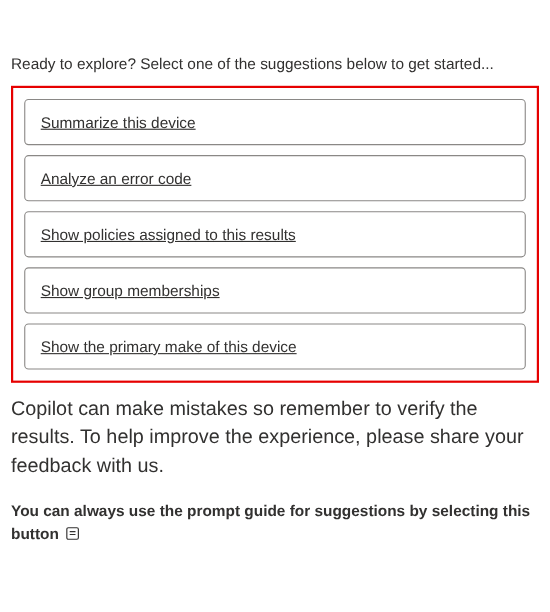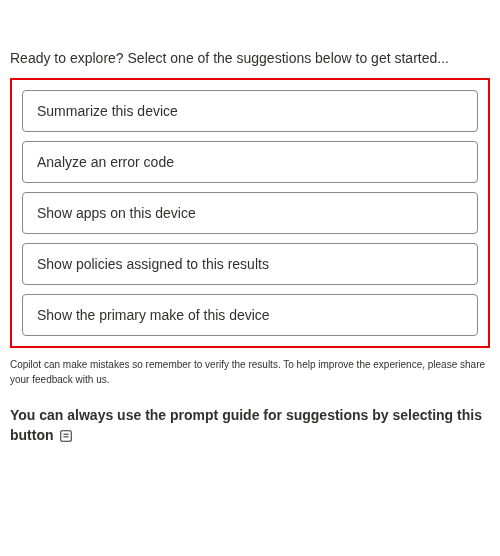--- a/index.html
+++ b/index.html
@@ -18,33 +18,34 @@
       margin-bottom: 12px;
       margin-top: 42px;
     }
     .suggestions-box {
       border: 2px solid #e60000;
       padding: 10px 10px 10px 10px;
       display: flex;
       flex-direction: column;
       gap: 9px;
       margin-bottom: 10px;
+      text-decoration: underline;
     }
     .suggestion {
       border: 1px solid #8a8886;
       border-radius: 4px;
       padding: 12px 14px;
       font-size: 14px;
       color: #323130;
       background: #fff;
       cursor: pointer;
       text-align: left;
     }
     .disclaimer {
-      font-size: 10px;
+      font-size: 18px;
       color: #323130;
       line-height: 1.45;
       margin-top: 8px;
       margin-bottom: 18px;
     }
     .prompt-guide-text {
       font-size: 14px;
       color: #323130;
       line-height: 1.45;
       font-weight: bold;
@@ -61,22 +62,22 @@
     .prompt-icon svg { display: block; }
   </style>
 </head>
 <body>
 
 <p class="intro">Ready to explore? Select one of the suggestions below to get started...</p>
 
 <div class="suggestions-box">
   <button class="suggestion">Summarize this device</button>
   <button class="suggestion">Analyze an error code</button>
-  <button class="suggestion">Show apps on this device</button>
   <button class="suggestion">Show policies assigned to this results</button>
+  <button class="suggestion">Show group memberships</button>
   <button class="suggestion">Show the primary make of this device</button>
 </div>
 
 <p class="disclaimer">Copilot can make mistakes so remember to verify the results. To help improve the experience, please share your feedback with us.</p>
 
 <p class="prompt-guide-text">
   <span>You can always use the prompt guide for suggestions by selecting this button</span>
   <span class="prompt-icon">
     <svg viewBox="0 0 16 16" width="14" height="14" fill="none" stroke="#323130" stroke-width="1.2">
       <rect x="2" y="2" width="12" height="12" rx="1.5"></rect>

